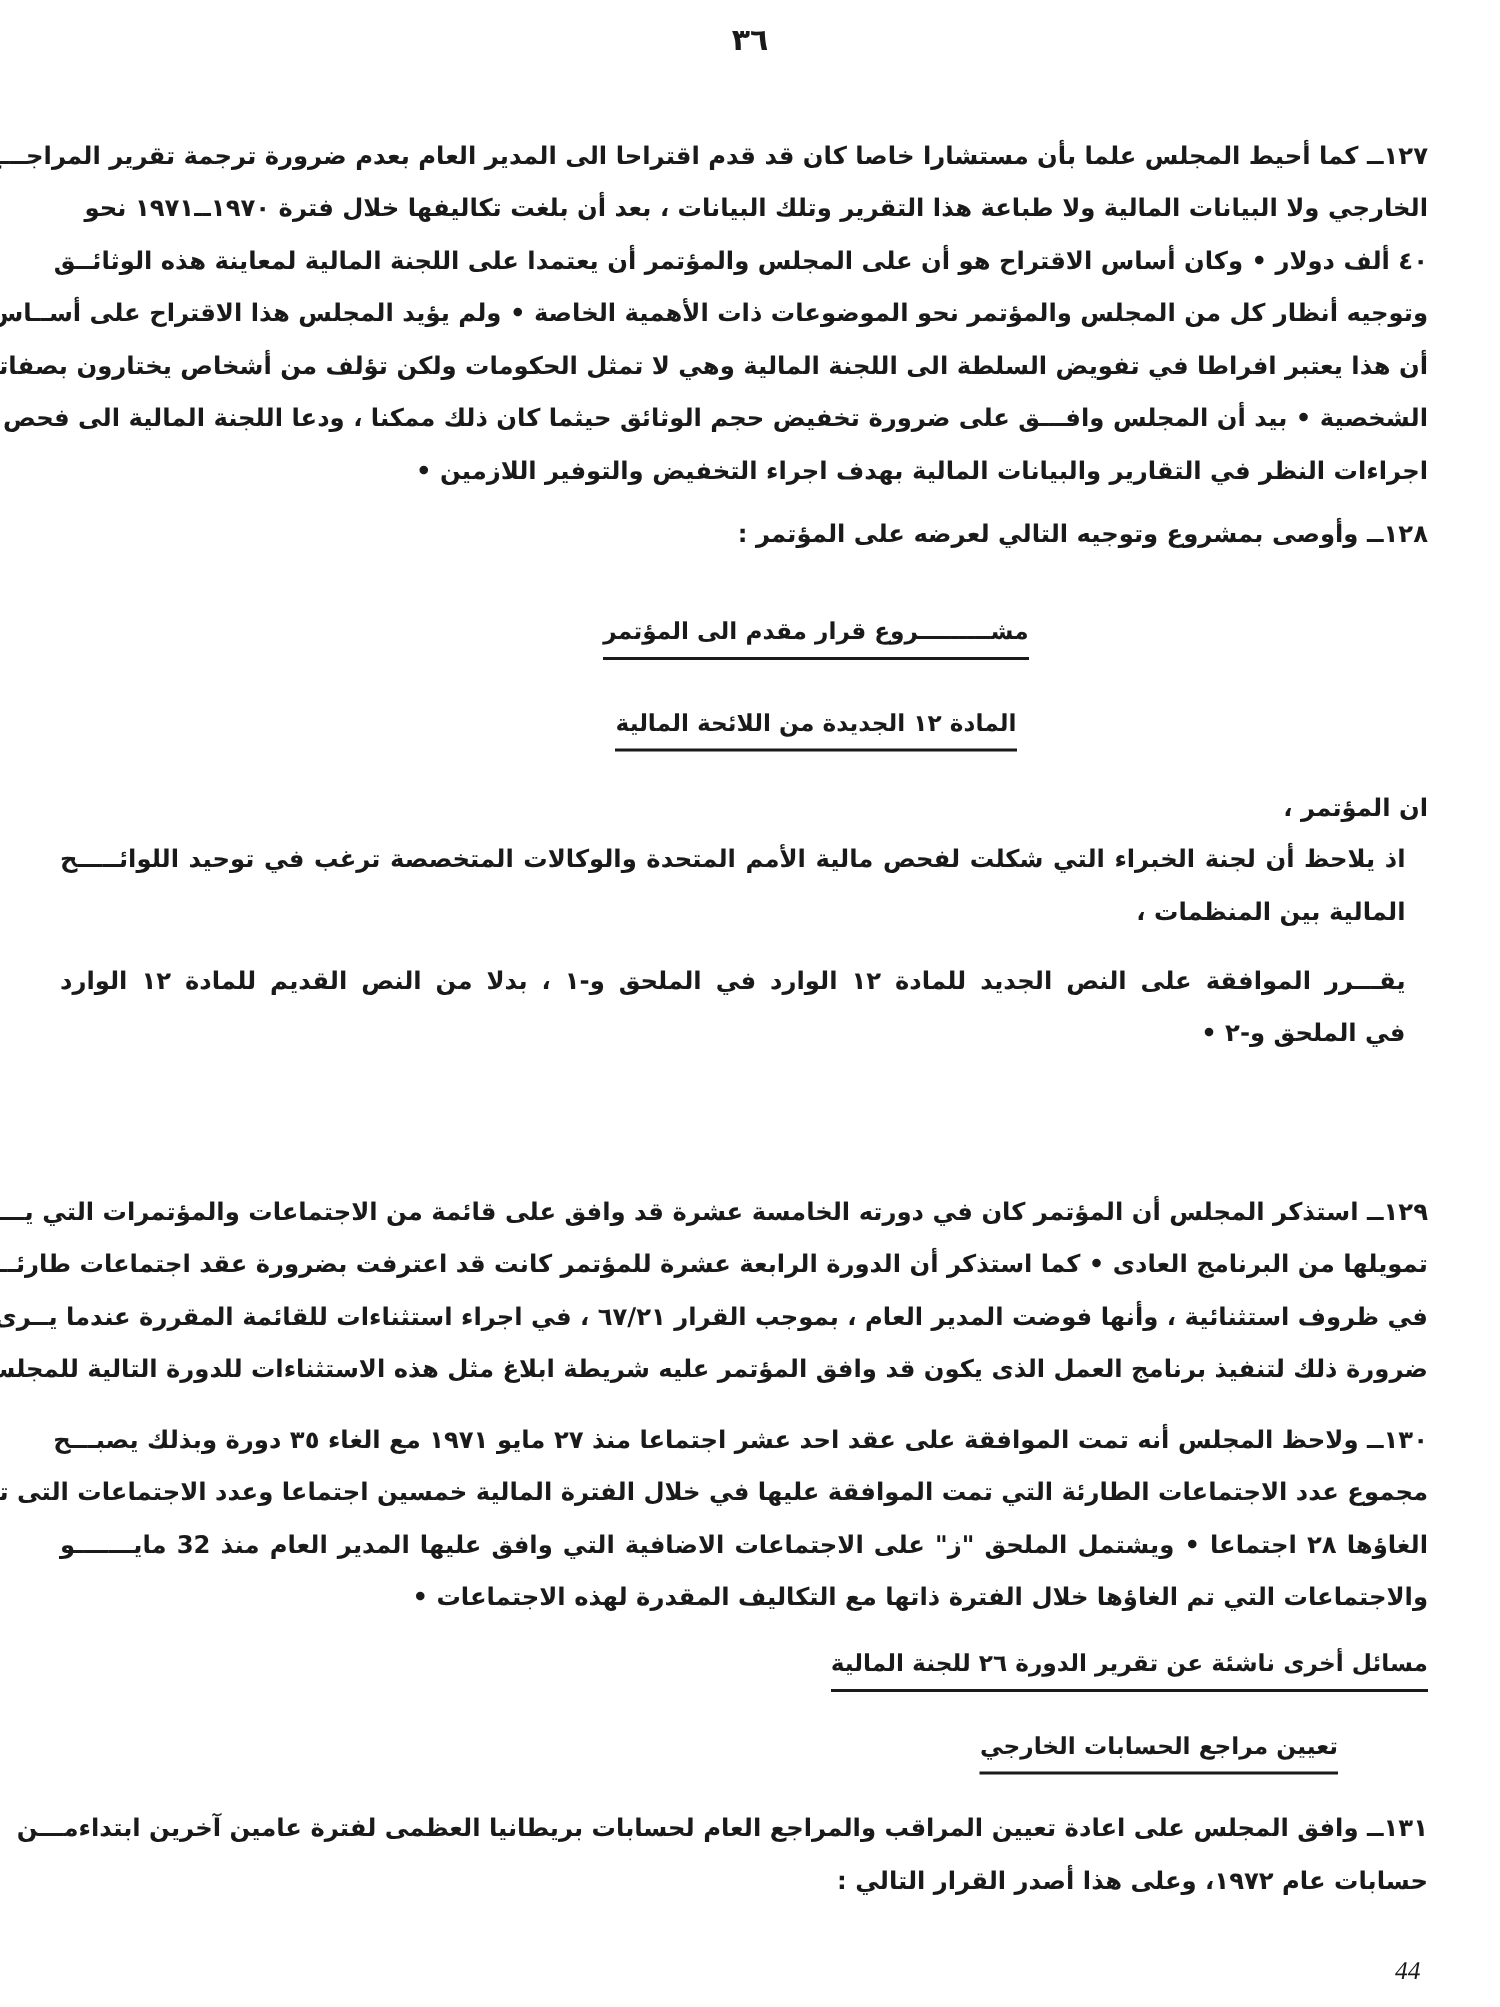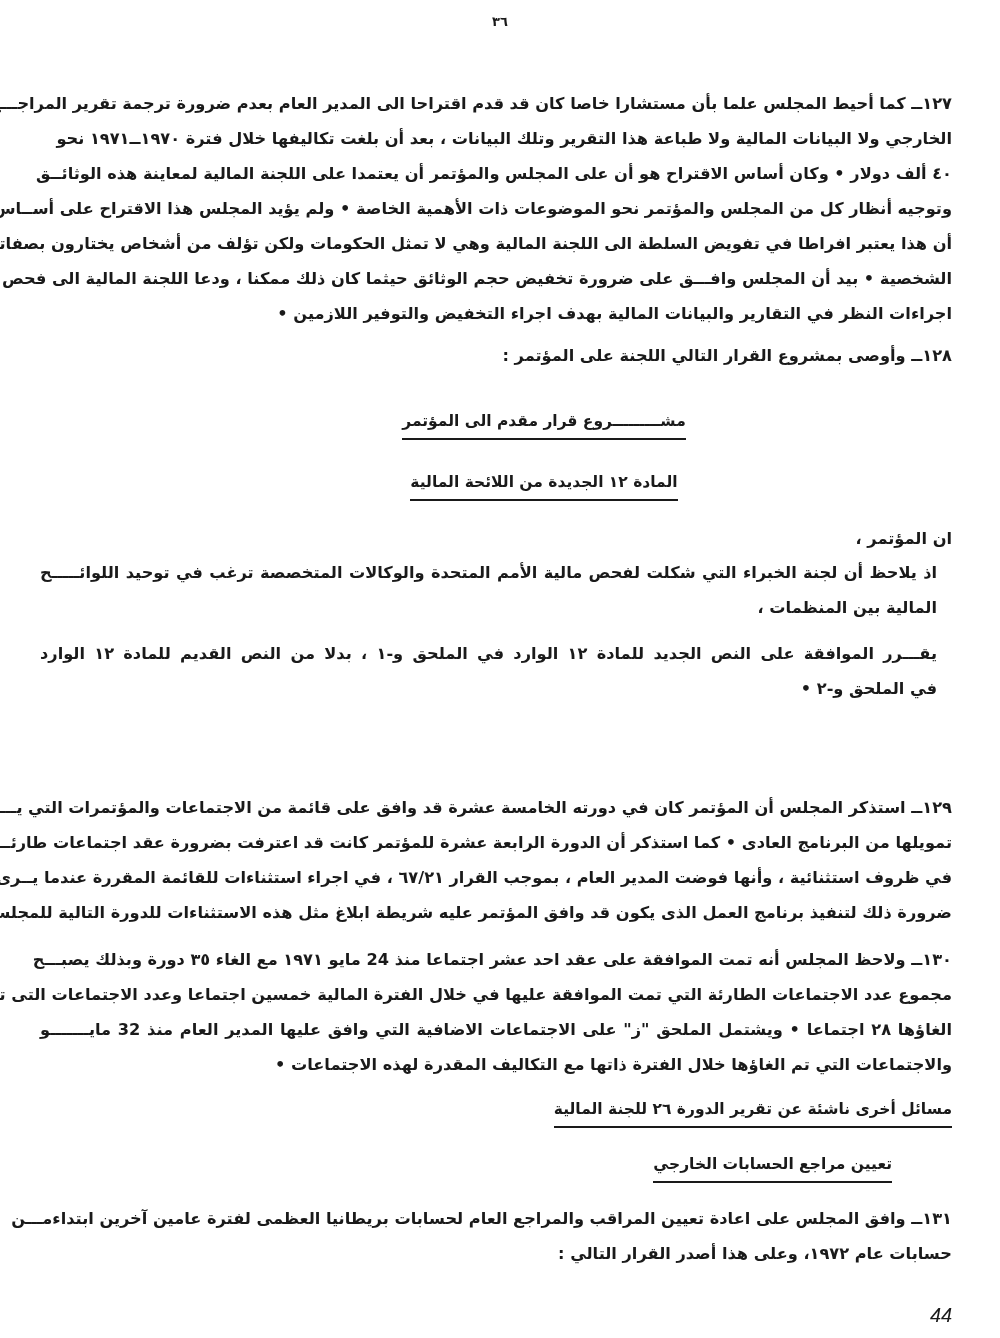--- a/index.html
+++ b/index.html
@@ -3,59 +3,59 @@
 <meta charset="utf-8">
 <style>
   html, body { margin: 0; padding: 0; background: #ffffff; }
   body {
     width: 1000px; height: 1338px; position: relative; overflow: hidden;
     font-family: "DejaVu Sans", sans-serif; color: #1a1a1a;
   }
   .page { position: absolute; inset: 0; }
   .page-number {
     position: absolute; top: 14px; left: 0; width: 1000px; text-align: center;
-    font-size: 13px; font-weight: bold; direction: rtl;
+    font-size: 20px; font-weight: bold; direction: rtl;
   }
   .line {
     position: absolute; direction: rtl; white-space: nowrap;
     font-size: 16.2px; font-weight: bold; line-height: 1;
   }
   .justify { left: 40px; right: 48px; text-align: justify; text-align-last: justify; }
   .right { right: 48px; text-align: right; }
   .right2 { right: 63px; text-align: right; }
   .just2 { left: 40px; right: 63px; text-align: justify; text-align-last: justify; }
   .heading {
     position: absolute; direction: rtl; white-space: nowrap; font-weight: bold;
     font-size: 15.5px; line-height: 1;
   }
   .centered { left: 0; width: 1000px; text-align: center; margin-left: 44px; }
   .heading span.ul {
     display: inline-block; padding-bottom: 8px; border-bottom: 2px solid #1a1a1a;
   }
   .footer-num {
-    position: absolute; left: 930px; top: 1304px; font-size: 20px; font-style: italic;
-    font-family: Liberation Sans, sans-serif;
+    position: absolute; left: 930px; top: 1304px; font-size: 17px; font-style: italic;
+    font-family: Liberation Serif, serif;
   }
 </style>
 </head>
 <body>
 
 <div class="page">
 
   <div class="page-number">٣٦</div>
 
   <div class="line justify" style="top:96px;">١٢٧ــ كما أحيط المجلس علما بأن مستشارا خاصا كان قد قدم اقتراحا الى المدير العام بعدم ضرورة ترجمة تقرير المراجـــع</div>
   <div class="line justify" style="top:131px;margin-left:32px;">الخارجي ولا البيانات المالية ولا طباعة هذا التقرير وتلك البيانات ، بعد أن بلغت تكاليفها خلال فترة ١٩٧٠ــ١٩٧١ نحو</div>
   <div class="line justify" style="top:166px;">٤٠ ألف دولار • وكان أساس الاقتراح هو أن على المجلس والمؤتمر أن يعتمدا على اللجنة المالية لمعاينة هذه الوثائــق</div>
   <div class="line justify" style="top:201px;">وتوجيه أنظار كل من المجلس والمؤتمر نحو الموضوعات ذات الأهمية الخاصة • ولم يؤيد المجلس هذا الاقتراح على أســاس</div>
   <div class="line justify" style="top:236px;">أن هذا يعتبر افراطا في تفويض السلطة الى اللجنة المالية وهي لا تمثل الحكومات ولكن تؤلف من أشخاص يختارون بصفاتهم</div>
   <div class="line right" style="top:306px;">اجراءات النظر في التقارير والبيانات المالية بهدف اجراء التخفيض والتوفير اللازمين •</div>
   <div class="line justify" style="top:271px;">الشخصية • بيد أن المجلس وافـــق على ضرورة تخفيض حجم الوثائق حيثما كان ذلك ممكنا ، ودعا اللجنة المالية الى فحص</div>
 
-  <div class="line right" style="top:348px;">١٢٨ــ وأوصى بمشروع القرار التالي اللجنة على المؤتمر :</div>
+  <div class="line right" style="top:348px;">١٢٨ــ وأوصى بمشروع وتوجيه التالي لعرضه على المؤتمر :</div>
 
   <div class="heading centered" style="top:414px;">
     <span class="ul">مشـــــــــروع قرار مقدم الى المؤتمر</span>
   </div>
   <div class="heading centered" style="top:475px;">
     <span class="ul">المادة ١٢ الجديدة من اللائحة المالية</span>
   </div>
 
   <div class="line right" style="top:531px;">ان المؤتمر ،</div>
 
@@ -64,21 +64,21 @@
 
   <div class="line just2" style="top:646px;">يقـــرر الموافقة على النص الجديد للمادة ١٢ الوارد في الملحق و‑١ ، بدلا من النص القديم للمادة ١٢ الوارد</div>
   <div class="line right2" style="top:681px;">في الملحق و‑٢ •</div>
 
 
   <div class="line justify" style="top:800px;">١٢٩ــ استذكر المجلس أن المؤتمر كان في دورته الخامسة عشرة قد وافق على قائمة من الاجتماعات والمؤتمرات التي يـــتم</div>
   <div class="line justify" style="top:835px;">تمويلها من البرنامج العادى • كما استذكر أن الدورة الرابعة عشرة للمؤتمر كانت قد اعترفت بضرورة عقد اجتماعات طارئــة</div>
   <div class="line justify" style="top:870px;">في ظروف استثنائية ، وأنها فوضت المدير العام ، بموجب القرار ٦٧/٢١ ، في اجراء استثناءات للقائمة المقررة عندما يــرى</div>
   <div class="line justify" style="top:905px;">ضرورة ذلك لتنفيذ برنامج العمل الذى يكون قد وافق المؤتمر عليه شريطة ابلاغ مثل هذه الاستثناءات للدورة التالية للمجلس•</div>
 
-  <div class="line justify" style="top:952px;">١٣٠ــ ولاحظ المجلس أنه تمت الموافقة على عقد احد عشر اجتماعا منذ 24 مايو ١٩٧١ مع الغاء ٣٥ دورة وبذلك يصبـــح</div>
+  <div class="line justify" style="top:952px;">١٣٠ــ ولاحظ المجلس أنه تمت الموافقة على عقد احد عشر اجتماعا منذ ٢٧ مايو ١٩٧١ مع الغاء ٣٥ دورة وبذلك يصبـــح</div>
   <div class="line justify" style="top:987px;">مجموع عدد الاجتماعات الطارئة التي تمت الموافقة عليها في خلال الفترة المالية خمسين اجتماعا وعدد الاجتماعات التى تـــم</div>
   <div class="line justify" style="top:1022px;">الغاؤها ٢٨ اجتماعا • ويشتمل الملحق "ز" على الاجتماعات الاضافية التي وافق عليها المدير العام منذ 32 مايـــــــو</div>
   <div class="line right" style="top:1057px;">والاجتماعات التي تم الغاؤها خلال الفترة ذاتها مع التكاليف المقدرة لهذه الاجتماعات •</div>
 
   <div class="heading" style="top:1102px; right:48px; text-align:center;">
     <span class="ul">مسائل أخرى ناشئة عن تقرير الدورة ٢٦ للجنة المالية</span>
   </div>
   <div class="heading" style="top:1157px; right:108px; text-align:right;">
     <span class="ul">تعيين مراجع الحسابات الخارجي</span>
   </div>

